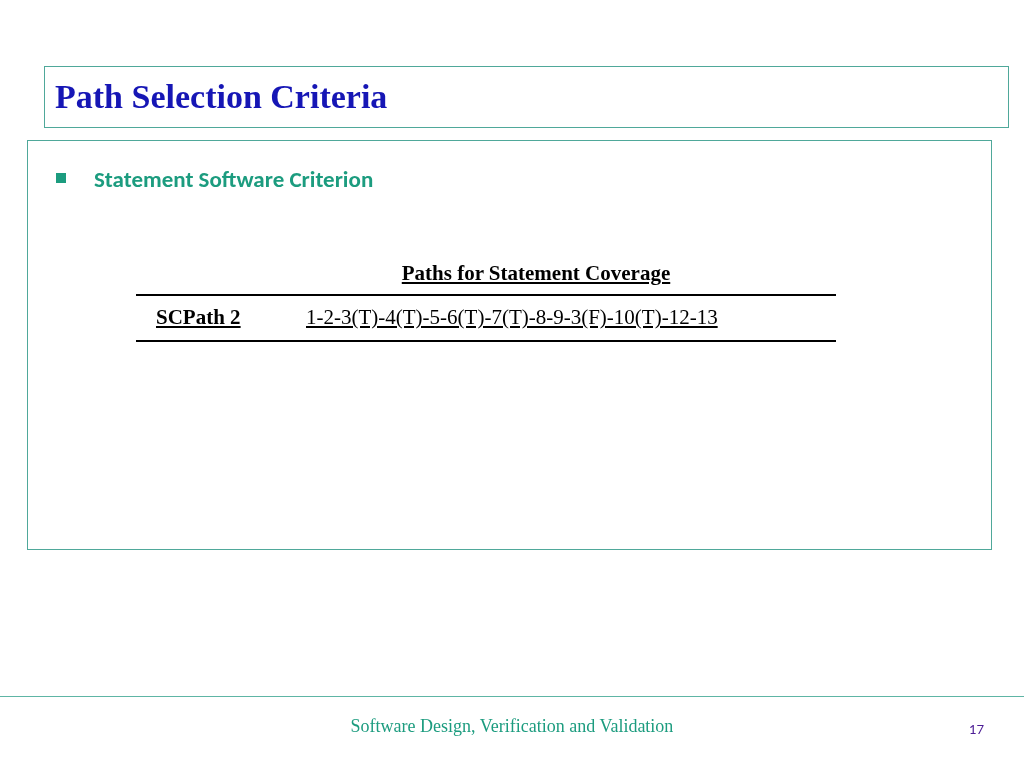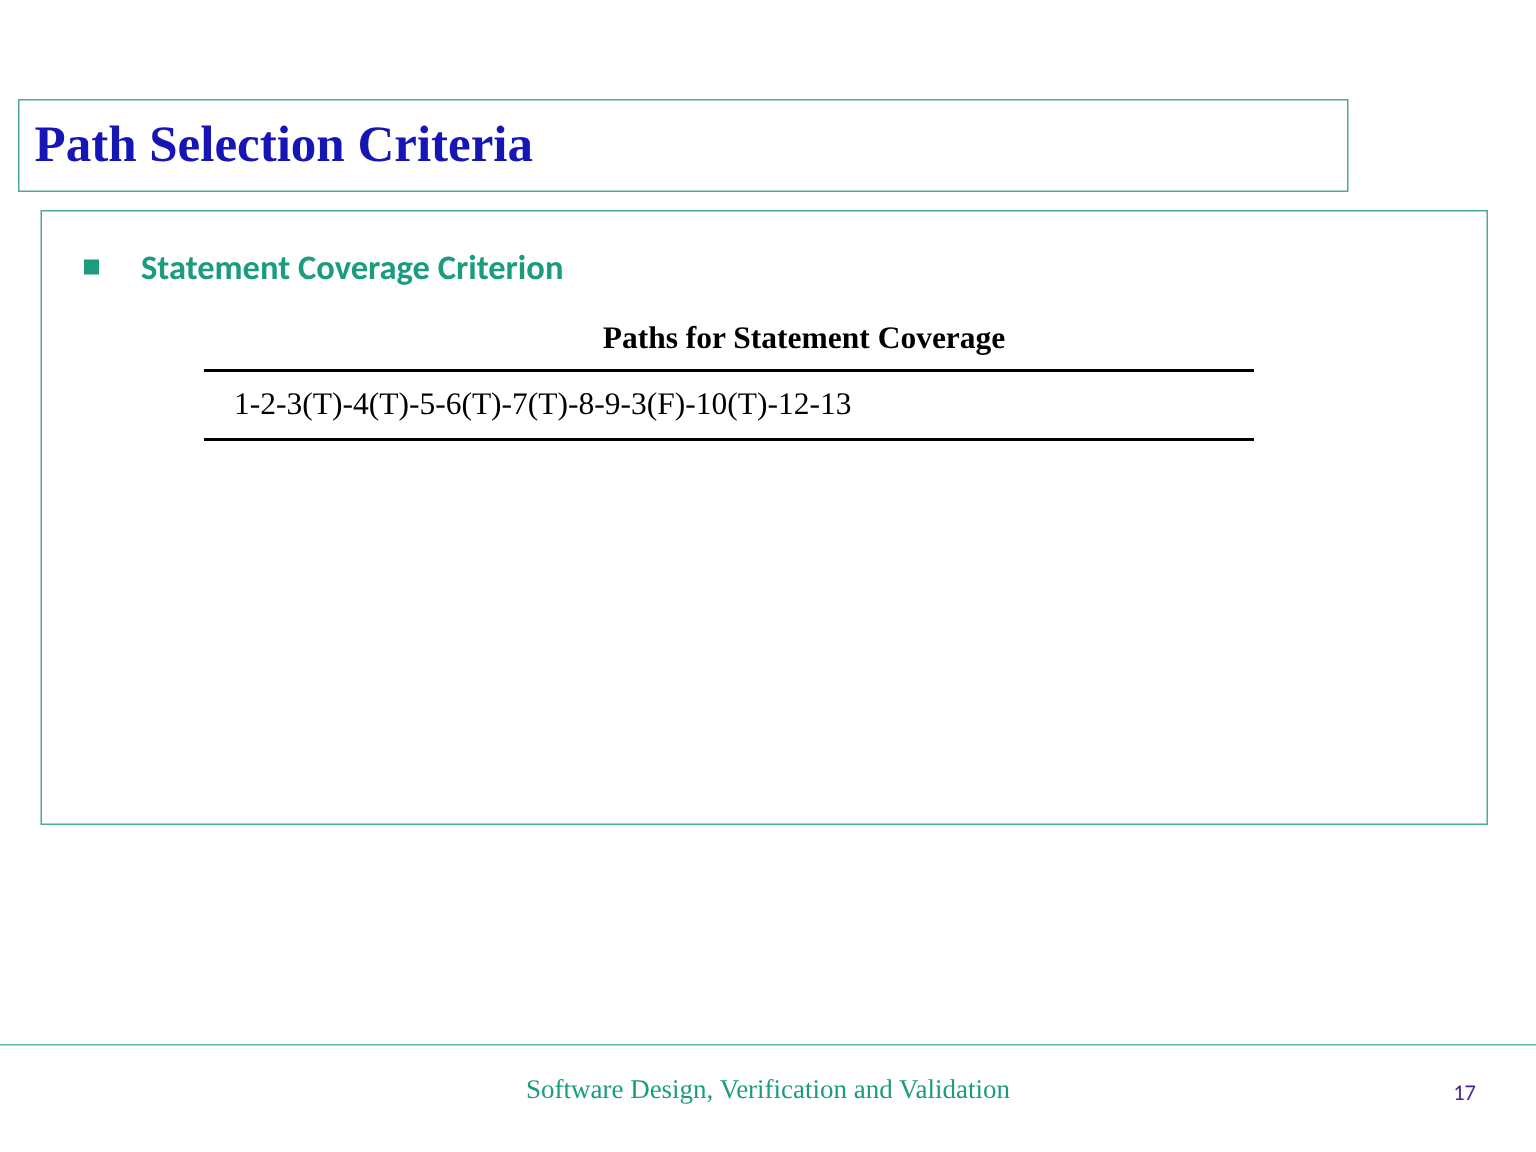--- a/index.html
+++ b/index.html
@@ -7,22 +7,22 @@
       width: 1024px;
       height: 768px;
       background: #ffffff;
       font-family: Georgia, 'Times New Roman', serif;
       position: relative;
       overflow: hidden;
     }
     .title-box {
       position: absolute;
       top: 66px;
-      left: 12px;
-      width: 887px;
+      left: 44px;
+      width: 965px;
       height: 62px;
       border: 1px solid #4fa89a;
       display: flex;
       align-items: center;
       padding-left: 10px;
     }
     .title-text {
       font-family: 'Palatino Linotype', 'Book Antiqua', Palatino, serif;
       font-size: 34px;
       font-weight: bold;
@@ -50,23 +50,24 @@
       margin-top: 8px;
       flex-shrink: 0;
     }
     .bullet-text {
       font-family: Calibri, 'Segoe UI', sans-serif;
       font-size: 23px;
       font-weight: bold;
       color: #1c9c7f;
     }
     .table-area {
-      margin-top: 20px;
+      margin-top: 68px;
       margin-left: 88px;
       width: 700px;
+      text-decoration: underline;
     }
     .table-title {
       font-family: 'Times New Roman', Times, serif;
       font-size: 21px;
       font-weight: bold;
       color: #000000;
       text-align: center;
       margin-bottom: 8px;
       padding-left: 100px;
     }
@@ -128,28 +129,29 @@
 </head>
 <body>
 
 <div class="title-box">
   <div class="title-text">Path Selection Criteria</div>
 </div>
 
 <div class="content-box">
   <div class="bullet-row">
     <div class="bullet-icon"></div>
-    <div class="bullet-text">Statement Coverage Criterion</div>
+    <div class="bullet-text">Statement Software Criterion</div>
   </div>
 
   <div class="table-area">
     <div class="table-title">Paths for Statement Coverage</div>
     <hr class="table-hr-top">
     <div class="table-body">
       <div class="table-row">
+        <div class="row-label">SCPath 2</div>
         <div class="row-value">1-2-3(T)-4(T)-5-6(T)-7(T)-8-9-3(F)-10(T)-12-13</div>
       </div>
     </div>
     <hr class="table-hr-bottom">
   </div>
 </div>
 
 <div class="footer-line"></div>
 <div class="footer-text">Software Design,  Verification and Validation</div>
 <div class="page-number">17</div>

